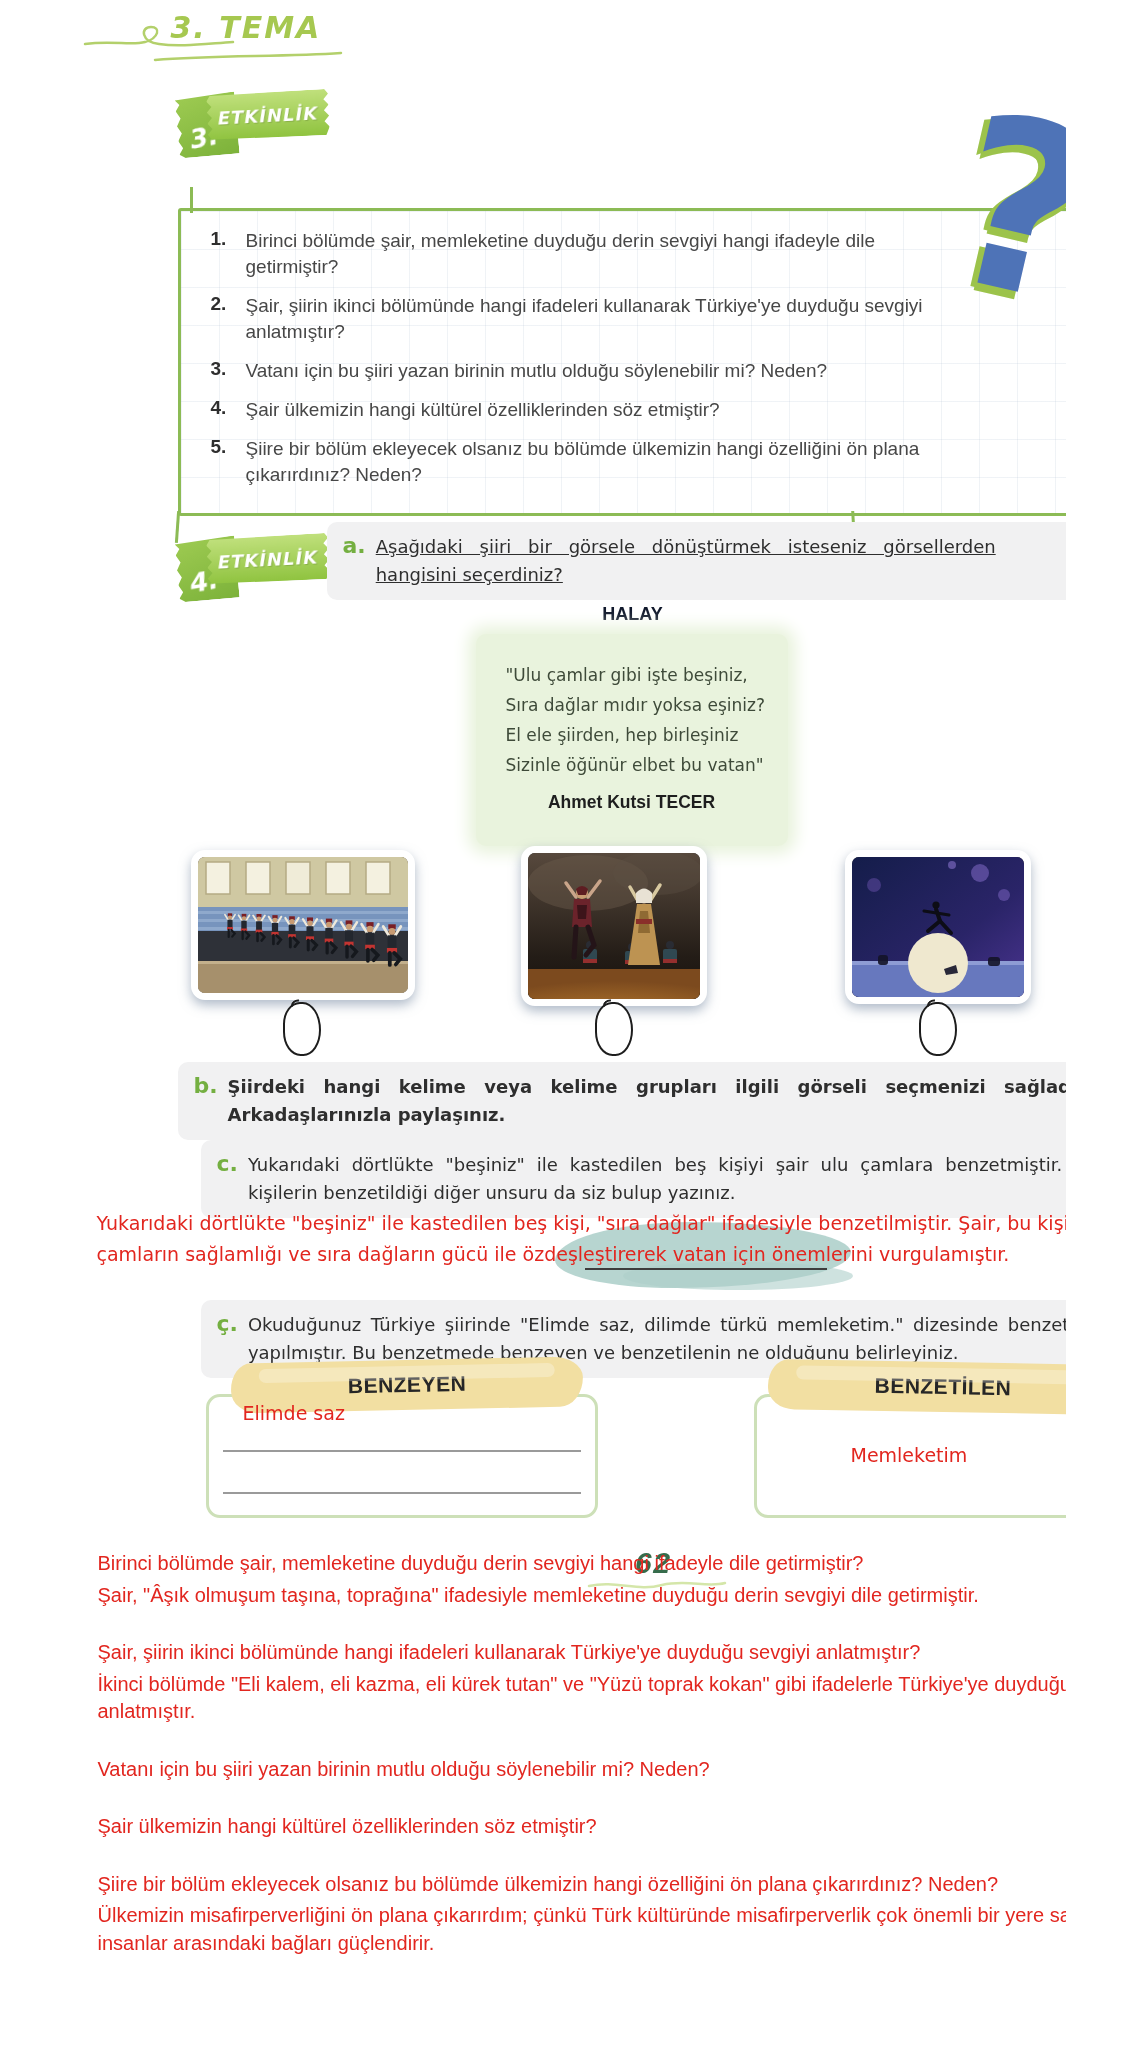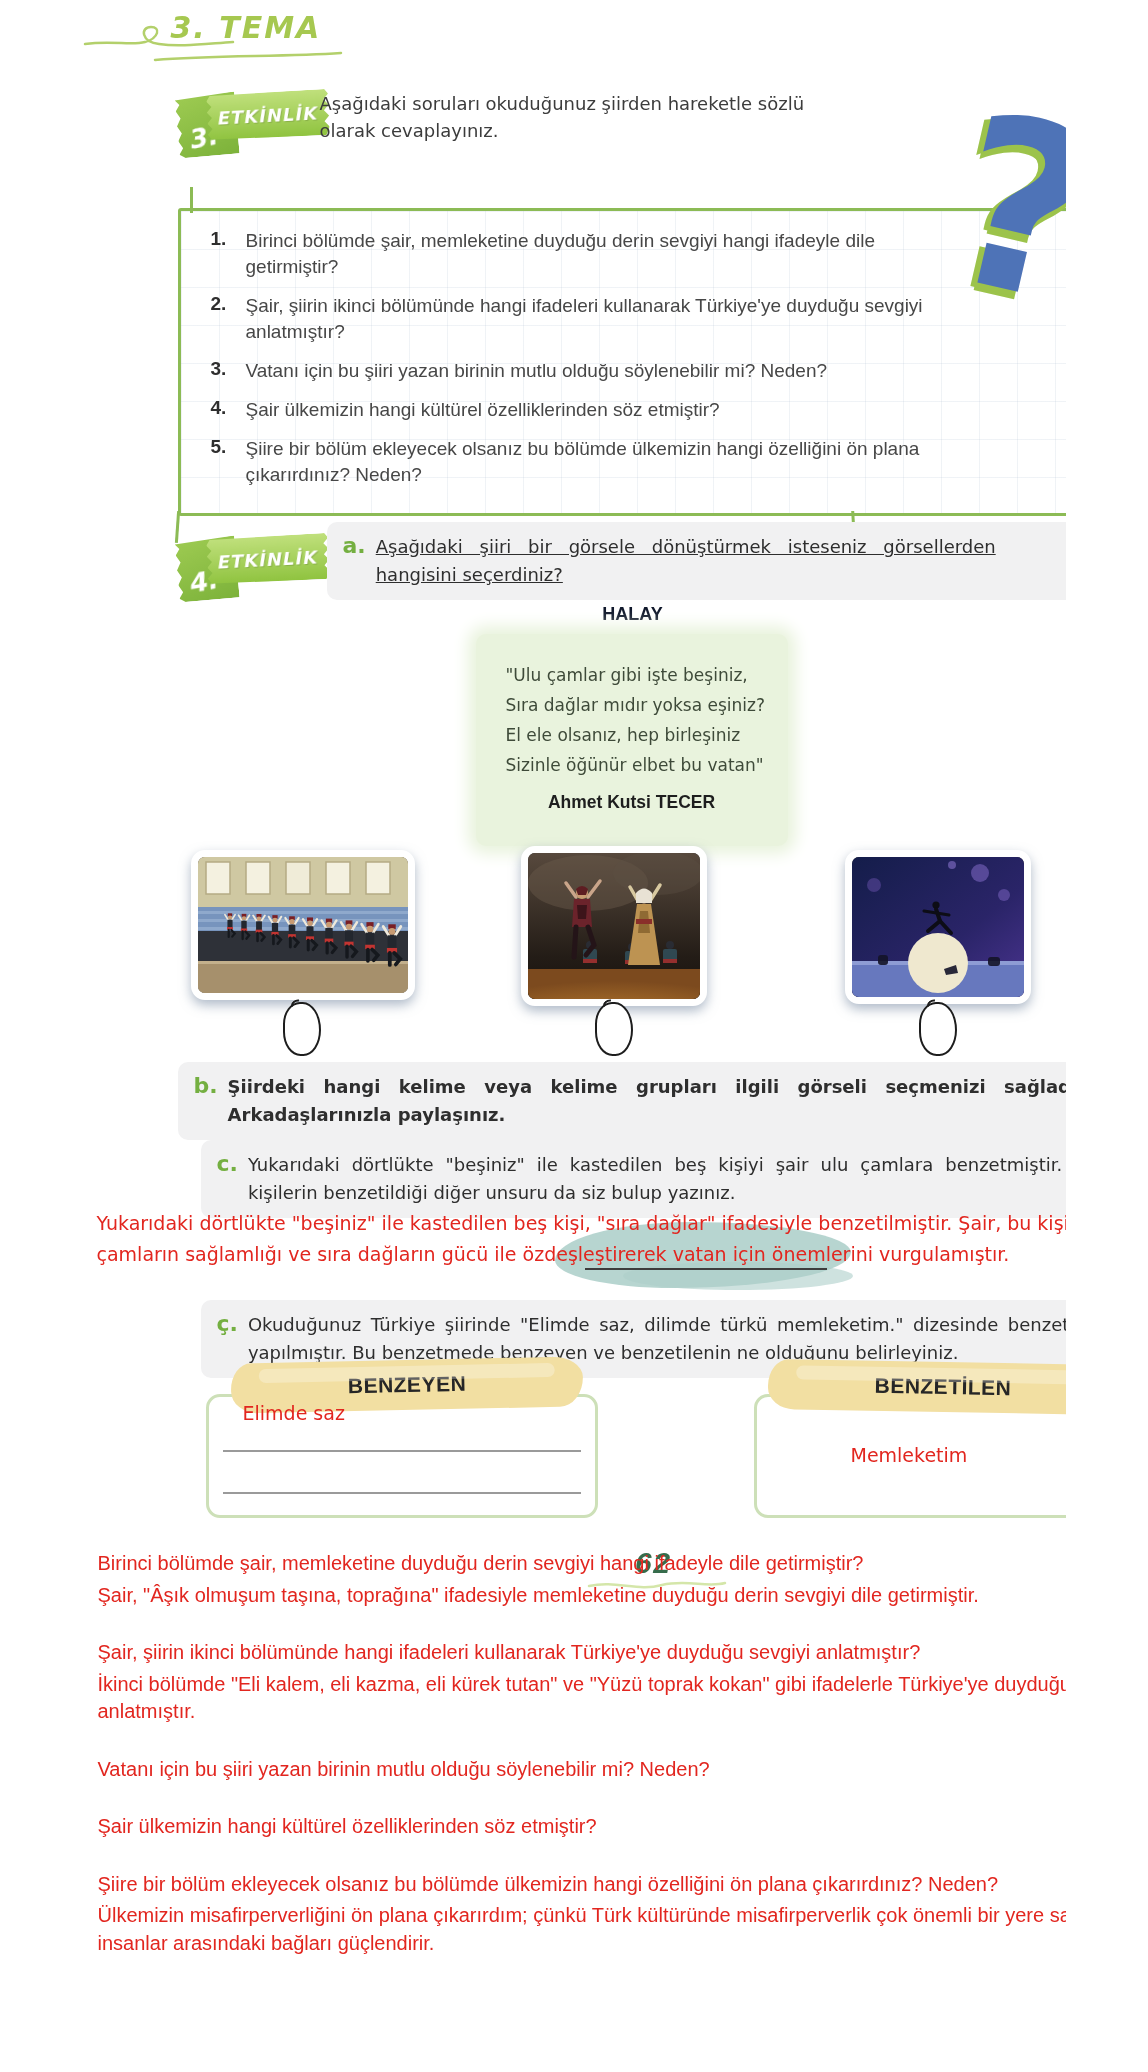--- a/index.html
+++ b/index.html
@@ -111,21 +111,20 @@
     <path d="M72,44 C130,39 200,41 258,37" fill="none" stroke="#b3d06b" stroke-width="2.5" stroke-linecap="round"></path>
   </svg>
   <div class="tema">3. TEMA</div>
 
   <div class="badge" style="left:92px;top:82px;">
     <div class="fold">
       <span class="num">3.</span>
     </div>
     <div class="ribbon">ETKİNLİK</div>
   </div>
-  <div class="instruction">Aşağıdaki soruları okuduğunuz şiirden hareketle sözlü olarak cevaplayınız.</div>
 
   <div class="qmark">?</div>
 
   <div class="qbox">
     <div class="tickA"></div>
     <div class="tickB"></div>
     <div class="tickC"></div>
     <div class="qlist">
 
         <div class="qitem">
@@ -166,21 +165,21 @@
     <span class="marker">a.</span>
     <span class="txt" style="width:620px;text-decoration:underline;">Aşağıdaki şiiri bir görsele dönüştürmek isteseniz görsellerden hangisini seçerdiniz?</span>
   </div>
 
   <div class="halay">HALAY</div>
   <div class="poem-box">
     <div class="poem-lines">
 
     <div>"Ulu çamlar gibi işte beşiniz,</div>
         <div>Sıra dağlar mıdır yoksa eşiniz?</div>
-        <div>El ele olsanız, hep birleşiniz</div>
+        <div>El ele şiirden, hep birleşiniz</div>
         <div>Sizinle öğünür elbet bu vatan"</div>
       </div>
     <div class="poem-author">Ahmet Kutsi TECER</div>
   </div>
 
   <div class="photo" style="left:108px;top:850px;width:224px;height:150px;" aria-label="Sıra hâlinde halk oyunu oynayan zeybek ekibi, spor salonu">
     <svg viewBox="0 0 210 136" preserveAspectRatio="none">
       <rect width="210" height="136" fill="#b9a88c"></rect>
       <rect width="210" height="54" fill="#cfc8a2"></rect>
       <rect x="8" y="5" width="24" height="32" fill="#f4f1e0" stroke="#b5aa84" stroke-width="1.5"></rect>

